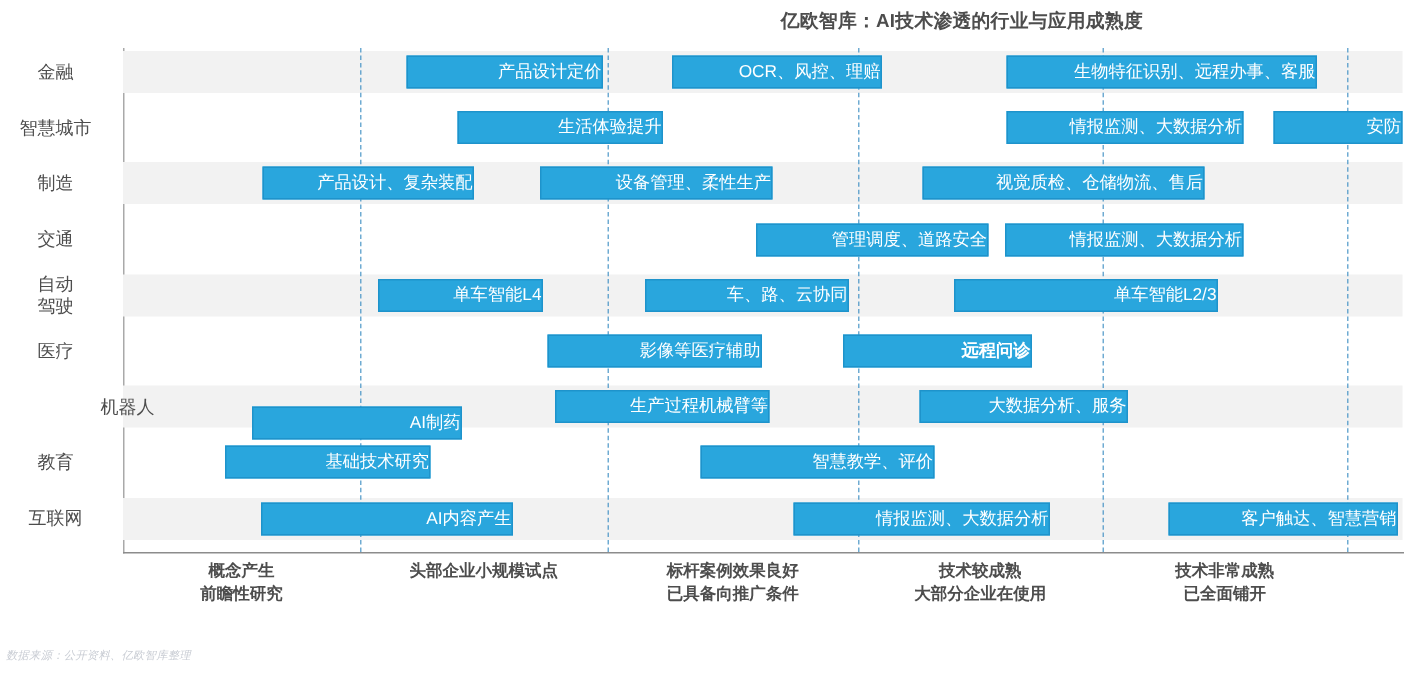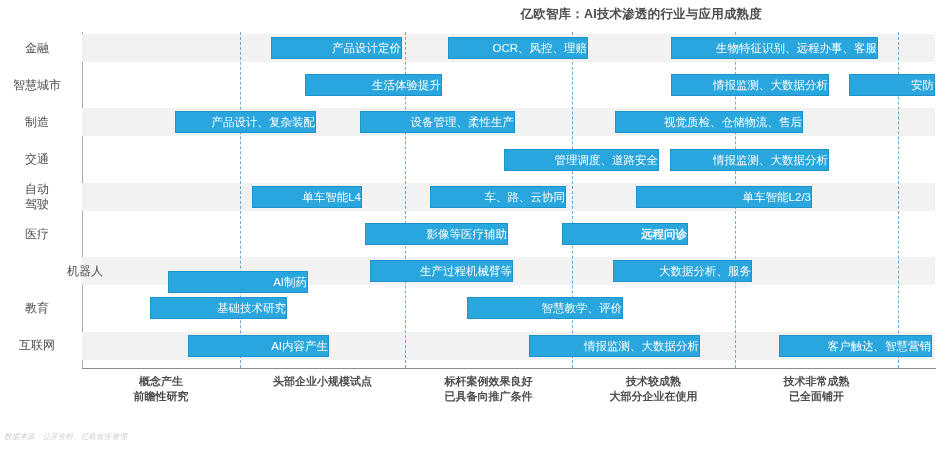--- a/index.html
+++ b/index.html
@@ -117,21 +117,21 @@
       <div class="bar" style="left: 170px; width: 110px; top: 153.8px;">单车智能L4</div>
       <div class="bar" style="left: 348px; width: 136px; top: 153.8px;">车、路、云协同</div>
       <div class="bar" style="left: 554px; width: 176px; top: 153.8px;">单车智能L2/3</div>
       <div class="bar" style="left: 86px; width: 140px; top: 191px; margin-top: 48px;">AI制药</div>
       <div class="bar" style="left: 283px; width: 143px; top: 191px;">影像等医疗辅助</div>
       <div class="bar" style="left: 480px; width: 126px; top: 191px; font-weight: bold;">远程问诊</div>
       <div class="bar" style="left: 288px; width: 143px; top: 228.2px;">生产过程机械臂等</div>
       <div class="bar" style="left: 531px; width: 139px; top: 228.2px;">大数据分析、服务</div>
       <div class="bar" style="left: 68px; width: 137px; top: 265.4px;">基础技术研究</div>
       <div class="bar" style="left: 385px; width: 156px; top: 265.4px; padding-left: 36px;">智慧教学、评价</div>
-      <div class="bar" style="left: 106px; width: 141px; top: 302.6px;">AI内容产生</div>
+      <div class="bar" style="left: 92px; width: 168px; top: 302.6px;">AI内容产生</div>
       <div class="bar" style="left: 447px; width: 171px; top: 302.6px;">情报监测、大数据分析</div>
       <div class="bar" style="left: 697px; width: 153px; top: 302.6px;">客户触达、智慧营销</div>
     </div>
 
   <div id="row-labels">
       <div class="row-label" style="top: 40.5px;">
         <div>金融</div>
       </div>
       <div class="row-label" style="top: 77.7px;">
         <div>智慧城市</div>

